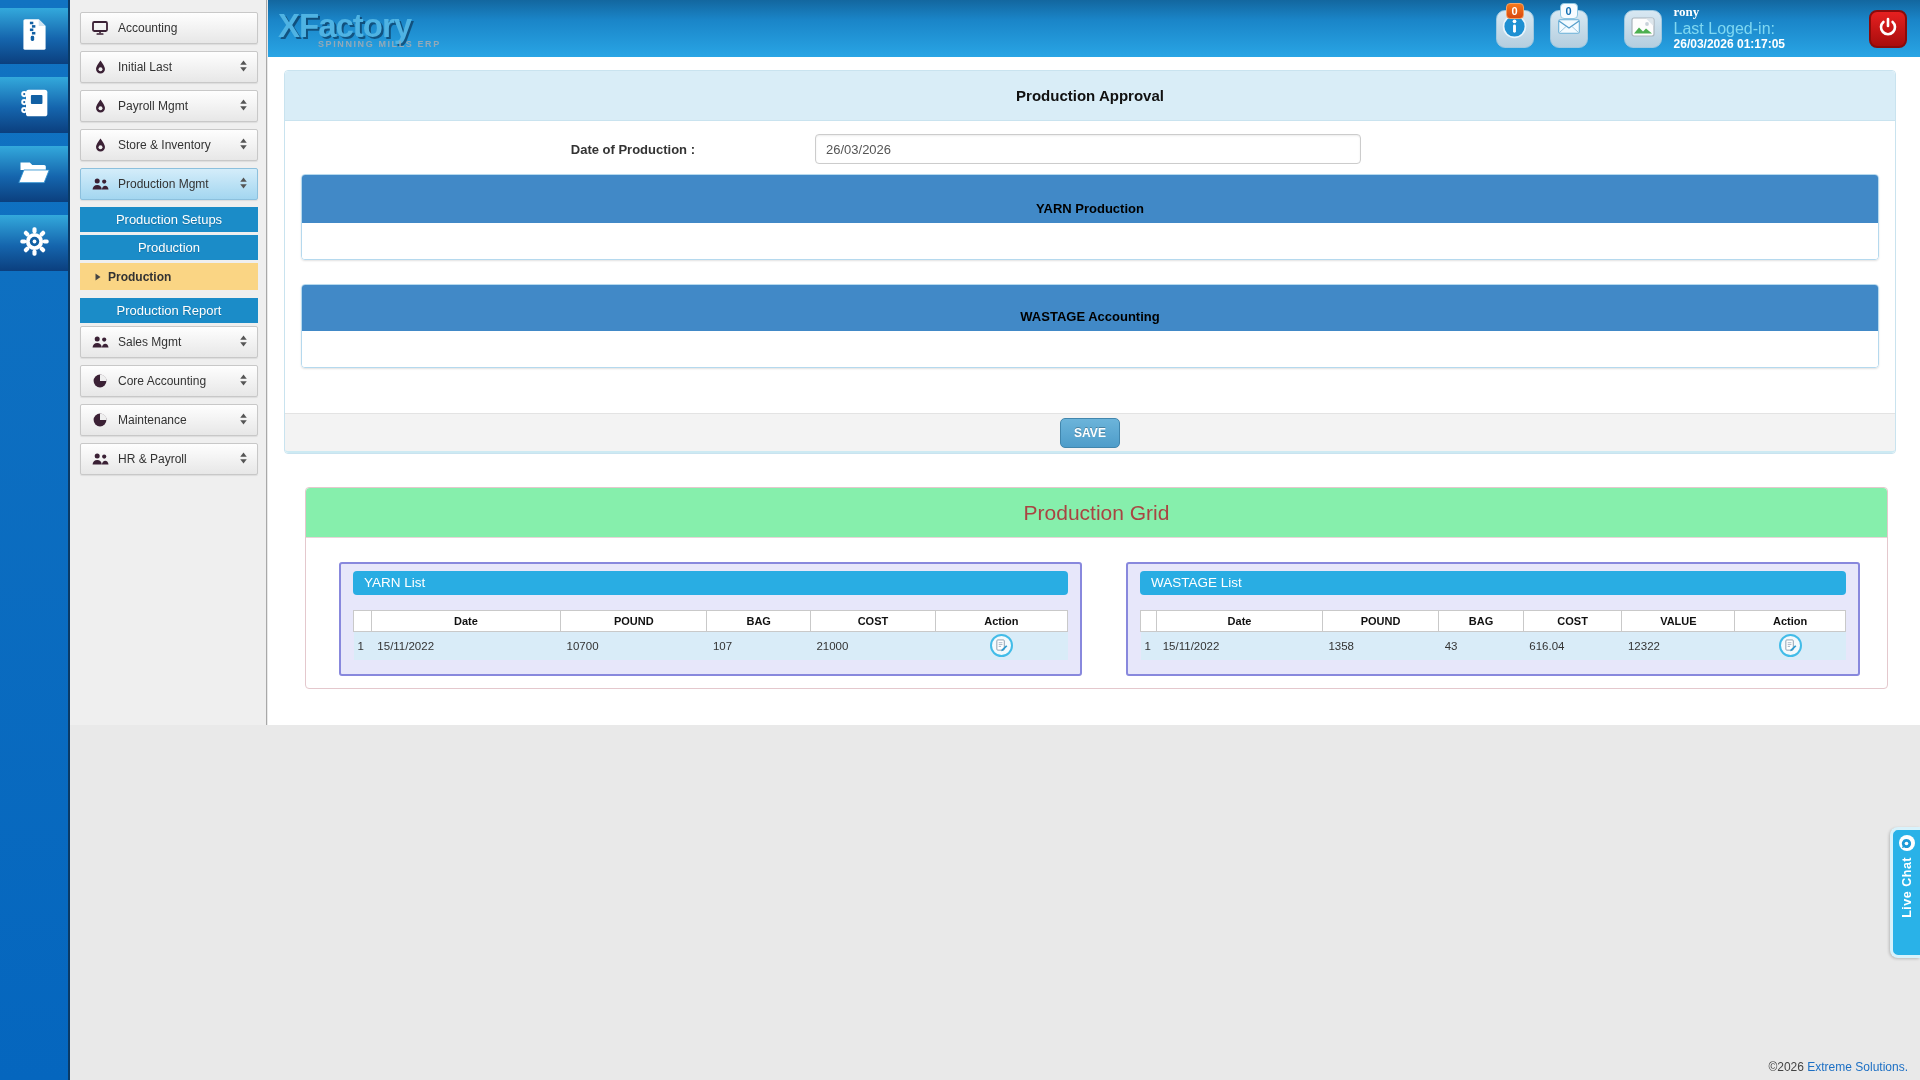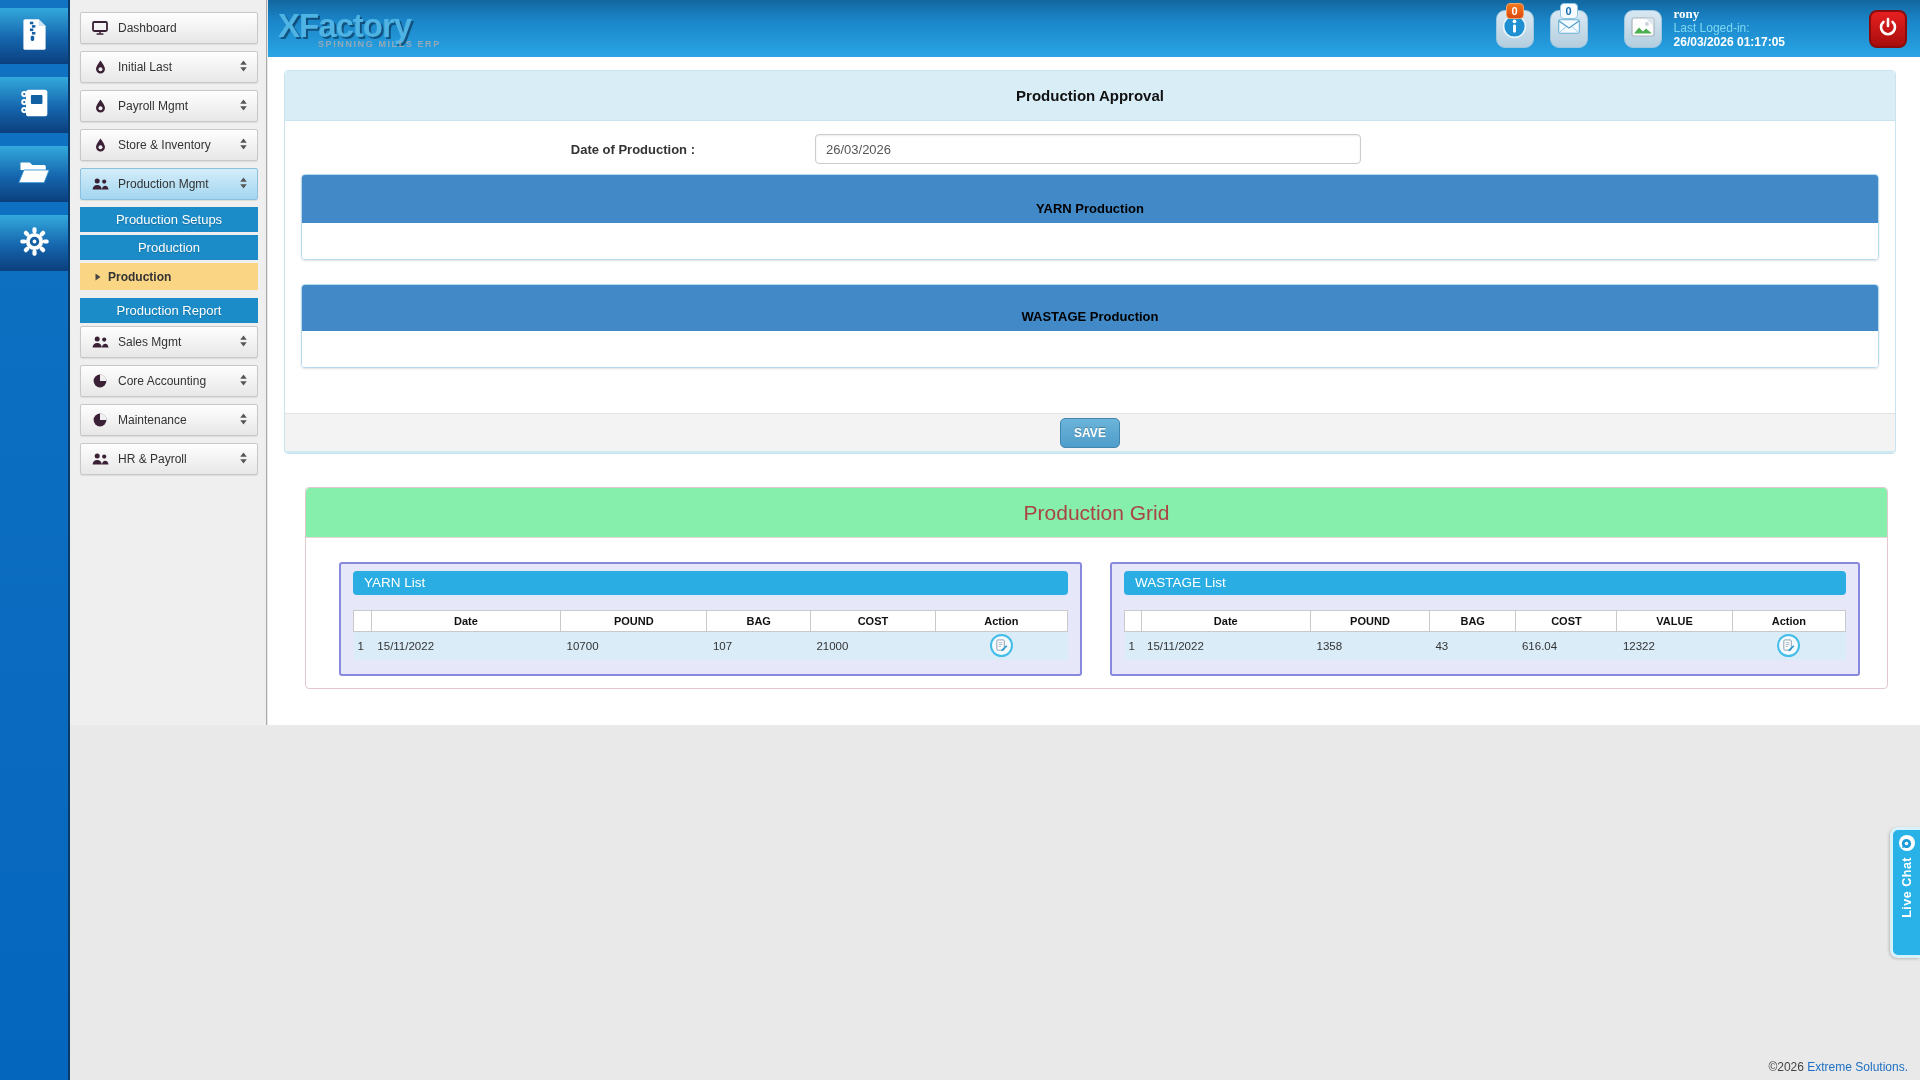--- a/index.html
+++ b/index.html
@@ -42,21 +42,21 @@
   .hicon { position:relative; width:38px; height:38px; border-radius:9px;
           background:linear-gradient(180deg,#d8e8f2,#b4cedf); border:1px solid #9fc8e0;
           display:flex; align-items:center; justify-content:center; cursor:pointer; }
   .badge { position:absolute; top:-8px; left:50%; transform:translateX(-50%);
           min-width:18px; height:16px; line-height:14px; text-align:center;
           font-size:11px; font-weight:bold; border-radius:4px; padding:0 3px; }
   .badge.orange { background:linear-gradient(180deg,#f5791d,#d9480f); color:#fff; border:1px solid #f2a468; }
   .badge.white  { background:#f8fcff; color:#1470b4; border:1px solid #8fc6e2; }
   .userblock { margin-left:12px; line-height:1.15; cursor:default; }
   .userblock .uname { font-size:13px; font-weight:bold; color:#fff;font-family:Liberation Serif, serif; }
-  .userblock .ulabel { font-size:12px; color:#7fd8f2; }
+  .userblock .ulabel { font-size:16px; color:#7fd8f2; }
   .userblock .utime { font-size:12px; font-weight:bold; color:#fff; }
   .powerbtn { width:38px; height:38px; border-radius:8px; margin-left:84px; margin-right:13px;
           background:linear-gradient(180deg,#e62020,#a80d0d); border:2px solid #8a0b0b;
           display:flex; align-items:center; justify-content:center; cursor:pointer; }
 
   
   .content { position:absolute; left:268px; top:57px; right:0; height:668px; background:#fff; }
 
   .panel-info { margin:13px 24px 0 16px; border:1px solid #c9e3ef; border-radius:4px; }
   .panel-info-heading { height:50px; line-height:50px; background:#d9edf7; text-align:center;
@@ -79,21 +79,21 @@
   .panel-footer { height:40px; background:#f3f3f3; border-top:1px solid #e3e3e3;
           border-bottom:2px solid #cdeaf3; display:flex; align-items:center; justify-content:center;
           border-radius:0 0 4px 4px; }
   .save-btn { background:linear-gradient(180deg,#6cb4da,#4e9dca); border:1px solid #4186ad;
           border-radius:5px; color:#fff; font-weight:bold; font-size:12px; padding:7px 13px;
           cursor:pointer; text-shadow:0 -1px 0 rgba(0,0,0,.25); font-family:inherit; }
 
   .panel-grid { margin:33px 32px 0 37px; border:1px solid #e4c8cd; border-radius:4px; background:#fff; }
   .panel-grid-heading { height:50px; line-height:49px; background:#86efac; text-align:center;
           font-size:21px; color:#a94442; border-bottom:1px solid #e9d4d8; border-radius:4px 4px 0 0; }
-  .grid-body { display:flex; gap:28px; padding:24px 27px 12px 33px;align-items:center; }
+  .grid-body { display:flex; gap:44px; padding:24px 27px 12px 33px;align-items:center; }
   .list-card { height:114px; background:#e7e7fa; border:2px solid #8888dd; border-radius:3px;
           padding:7px 12px 0 12px; }
   .list-card.yarn { flex:0 0 743px; } .list-card.waste { flex:1; }
   .list-title { height:24px; line-height:24px; background:#29ade3; border-radius:4px;
           color:#fff; font-size:13.5px; padding-left:11px; }
   table.list { width:100%; border-collapse:collapse; margin-top:15px; }
   table.list th { border:1px solid #c9c9c9; background:#fff; height:21px;
           font-size:11px; font-weight:bold; color:#111; text-align:center; }
   table.list td { background:#d9ecf8; height:28px; font-size:11.5px; color:#333;
           text-align:left; padding-left:6px; }
@@ -177,21 +177,21 @@
 
 <div class="sidebar" id="sidebar">
     <div class="side-item">
       <span class="mi">
         <svg viewBox="0 0 16 14" width="16" height="14">
           <rect x="1" y="1" width="14" height="9" rx="1.2" fill="none" stroke="#3b2135" stroke-width="1.8"></rect>
           <rect x="4.5" y="12.2" width="7" height="1.6" rx=".5" fill="#3b2135"></rect>
           <rect x="7.2" y="10" width="1.6" height="2.4" fill="#3b2135"></rect>
         </svg>
       </span>
-      <span class="lbl">Dashboard</span>
+      <span class="lbl">Accounting</span>
     </div>
     <div class="side-item">
       <span class="mi">
         <svg viewBox="0 0 16 15" width="15" height="14">
           <path d="M8 .6C8 .6 3.2 6.8 3.2 9.7a4.8 4.8 0 0 0 9.6 0C12.8 6.8 8 .6 8 .6z" fill="#3b2135"></path>
           <circle cx="8" cy="10" r="2.1" fill="#efefef"></circle>
         </svg>
       </span>
       <span class="lbl">Initial Last</span>
       <span><svg viewBox="0 0 10 13" width="9" height="12">
@@ -364,21 +364,21 @@
     <div class="panel-body">
       <div class="form-row">
         <label>Date of Production :</label>
         <input type="text" value="26/03/2026" style="">
       </div>
       <div class="sec-panel yarn">
         <div class="sec-head yarn">YARN Production</div>
         <div class="sec-body"></div>
       </div>
       <div class="sec-panel waste">
-        <div class="sec-head waste">WASTAGE Production</div>
+        <div class="sec-head waste">WASTAGE Accounting</div>
         <div class="sec-body"></div>
       </div>
     </div>
     <div class="panel-footer">
       <button class="save-btn">SAVE</button>
     </div>
   </div>
 
   <div class="panel-grid">
     <div class="panel-grid-heading">Production Grid</div>

